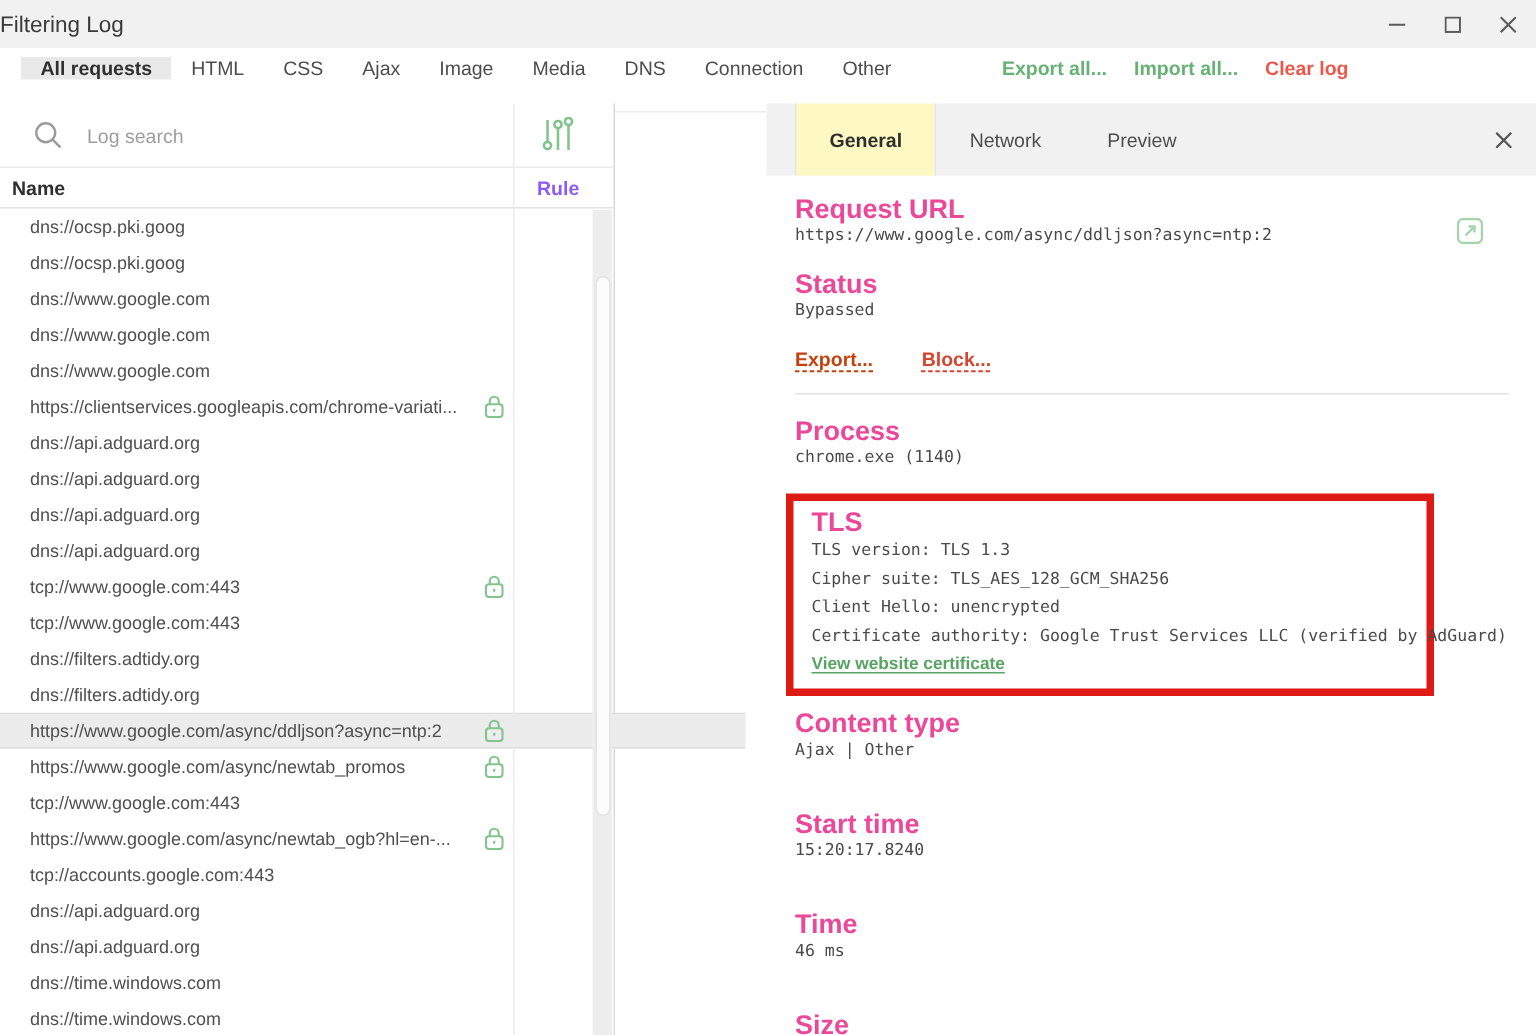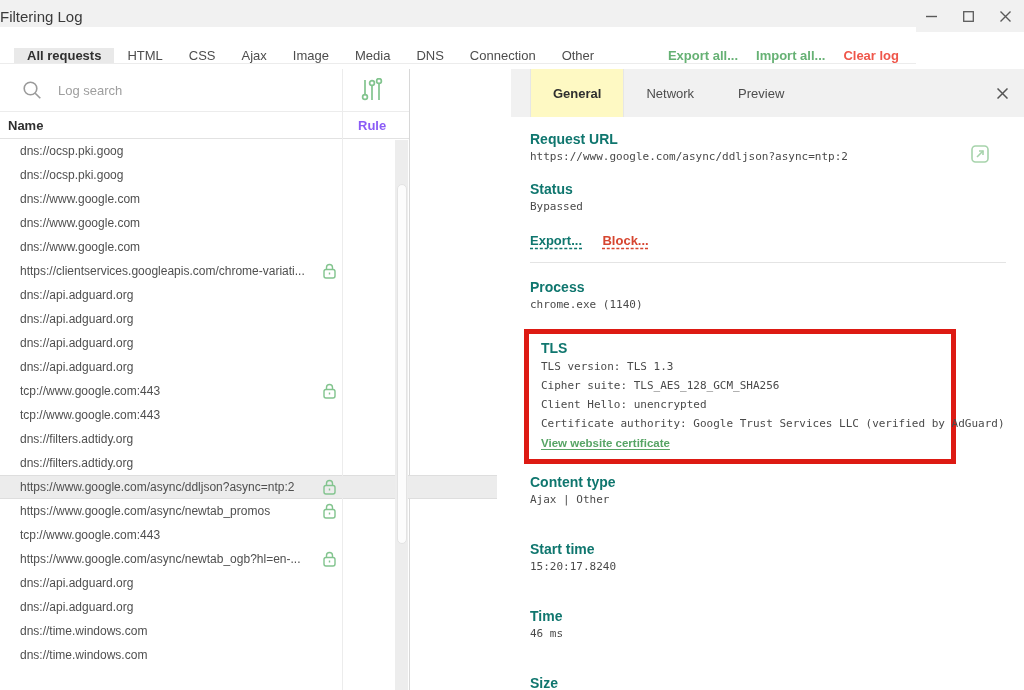--- a/index.html
+++ b/index.html
@@ -9,22 +9,22 @@
   
   .titlebar { position:absolute; left:0; top:0; width:1024px; height:32px; background:#f1f1f1;
               display:flex; align-items:center; }
   .titlebar .title { font-size:15px; color:#3a3a3a; flex:1; }
   .win-controls { display:flex; height:100%; }
   .win-btn { width:37px; height:100%; display:flex; align-items:center; justify-content:center;
              color:#5a5a5a; font-size:13px; cursor:default; }
   .win-btn svg { display:block; }
 
   
-  .main-tabs { position:absolute; left:0; top:27px; width:916px; height:37px; background:#fff;
-               display:flex; align-items:flex-end; border-bottom:1px solid #ececec; }
+  .main-tabs { position:absolute; left:0; top:38px; width:916px; height:37px; background:#fff;
+               display:flex; align-items:flex-start; border-bottom:1px solid #ececec; }
   .main-tab { display:flex; align-items:center; padding:0 13px; font-size:13px; color:#4d4d4d; cursor:pointer; }
   .main-tab.active { background:#e9e9e9; font-weight:bold; color:#2f2f2f; margin-left:14px; }
   .main-tab-spacer { flex:1; }
   .tab-action { display:flex; align-items:center; font-size:13px; font-weight:bold; padding:0 9px; cursor:pointer; }
   .tab-action.green { color:#66b174; }
   .tab-action.red { color:#ef564a; margin-right:8px; }
 
   
   .left-panel { position:absolute; left:0; top:69px; width:410px; height:621px; background:#fff;
                 border-right:1px solid #d8d8d8; }
@@ -56,29 +56,29 @@
   .right-panel { position:absolute; left:511px; top:69px; width:513px; height:621px; background:#fff; }
   .detail-tabs { height:48px; background:#f1f1f1; display:flex; align-items:stretch; position:relative; }
   .detail-tab { display:flex; align-items:center; padding:0 22px; font-size:13px; color:#4d4d4d; cursor:pointer; }
   .detail-tab.active { background:#fef9c3; font-weight:bold; color:#2f2f2f; margin-left:19px;
                        border-left:1px solid #e6e6e6; border-right:1px solid #e6e6e6; }
   .detail-close { position:absolute; right:16px; top:0; height:100%; display:flex; align-items:center;
                   color:#555; font-size:15px; cursor:pointer; }
 
   .detail-content { padding:14px 18px 0 19px; }
   .section { margin-bottom:16px; }
-  .d-label { font-size:14px; font-weight:bold; color:#0f766e; line-height:17px; }
+  .d-label { font-size:18px; font-weight:bold; color:#ec4899; line-height:17px; }
   .d-value { font-family:"DejaVu Sans Mono", monospace; font-size:11px; color:#4a4a4a; line-height:17px; white-space:nowrap; }
   .url-section { position:relative; }
   .ext-link-icon { position:absolute; right:17px; top:14px; width:18px; height:18px; cursor:pointer; }
 
   .links-row { margin-bottom:13px; }
   .link { font-size:13px; font-weight:bold; text-decoration:underline; text-decoration-style:dashed;
           text-underline-offset:3px; cursor:pointer; }
-  .link.export { color:#0f766e; margin-right:16px; }
+  .link.export { color:#c2410c; margin-right:28px; }
   .link.block { color:#d6452f; }
   .h-divider { height:1px; background:#e4e4e4; margin:0 0 16px 0; }
 
   .tls-box { border:5px solid #dd1a13; margin:7px 0 10px -6px; width:432px; padding:6px 5px 8px 12px; }
   .tls-line { font-family:"DejaVu Sans Mono", monospace; font-size:11px; color:#4a4a4a; line-height:19px; white-space:nowrap; }
   .cert-link { display:inline-block; font-size:11.5px; font-weight:bold; color:#57a465; text-decoration:underline;
                text-underline-offset:2px; margin-top:3px; cursor:pointer; }
 </style>
 </head>
 <body>
@@ -247,20 +247,24 @@
 
   <div class="req-row">
     <span class="req-name">https://www.google.com/async/newtab_ogb?hl=en-...</span>
     <svg class="req-lock" viewBox="0 0 15 16">
       <rect x="2" y="6.5" width="11" height="8.5" rx="2" fill="none" stroke="#82c48e" stroke-width="1.4"></rect>
       <path d="M4.5 6.5 V4.5 a3 3 0 0 1 6 0 V6.5" fill="none" stroke="#82c48e" stroke-width="1.4"></path>
       <line x1="7.5" y1="9.5" x2="7.5" y2="11.5" stroke="#82c48e" stroke-width="1.4"></line>
     </svg>
   </div>
 
+  <div class="req-row">
+    <span class="req-name">tcp://accounts.google.com:443</span>
+
+  </div>
 
   <div class="req-row">
     <span class="req-name">dns://api.adguard.org</span>
 
   </div>
 
   <div class="req-row">
     <span class="req-name">dns://api.adguard.org</span>
 
   </div>

